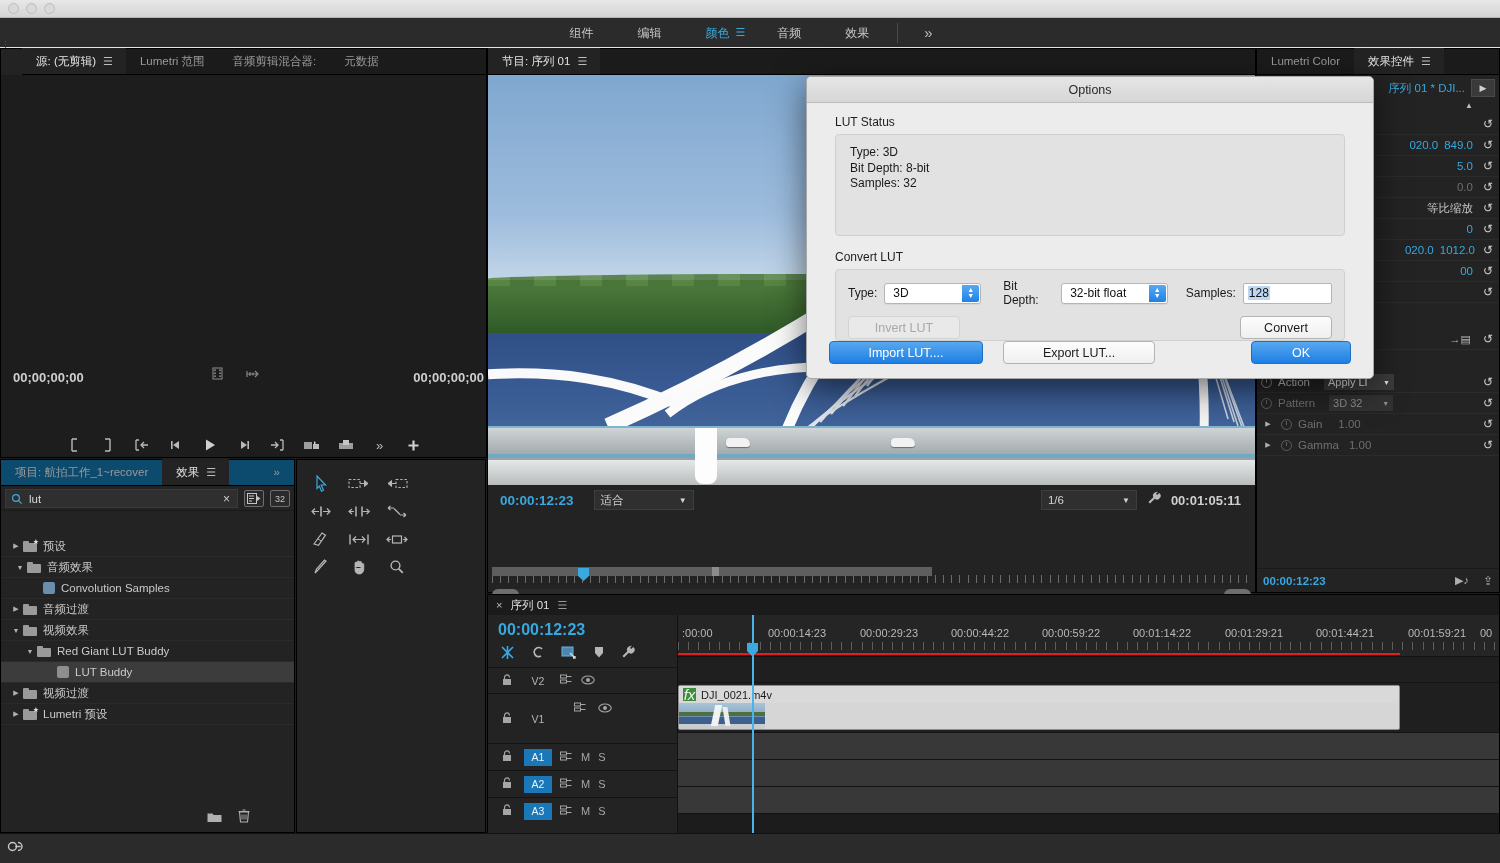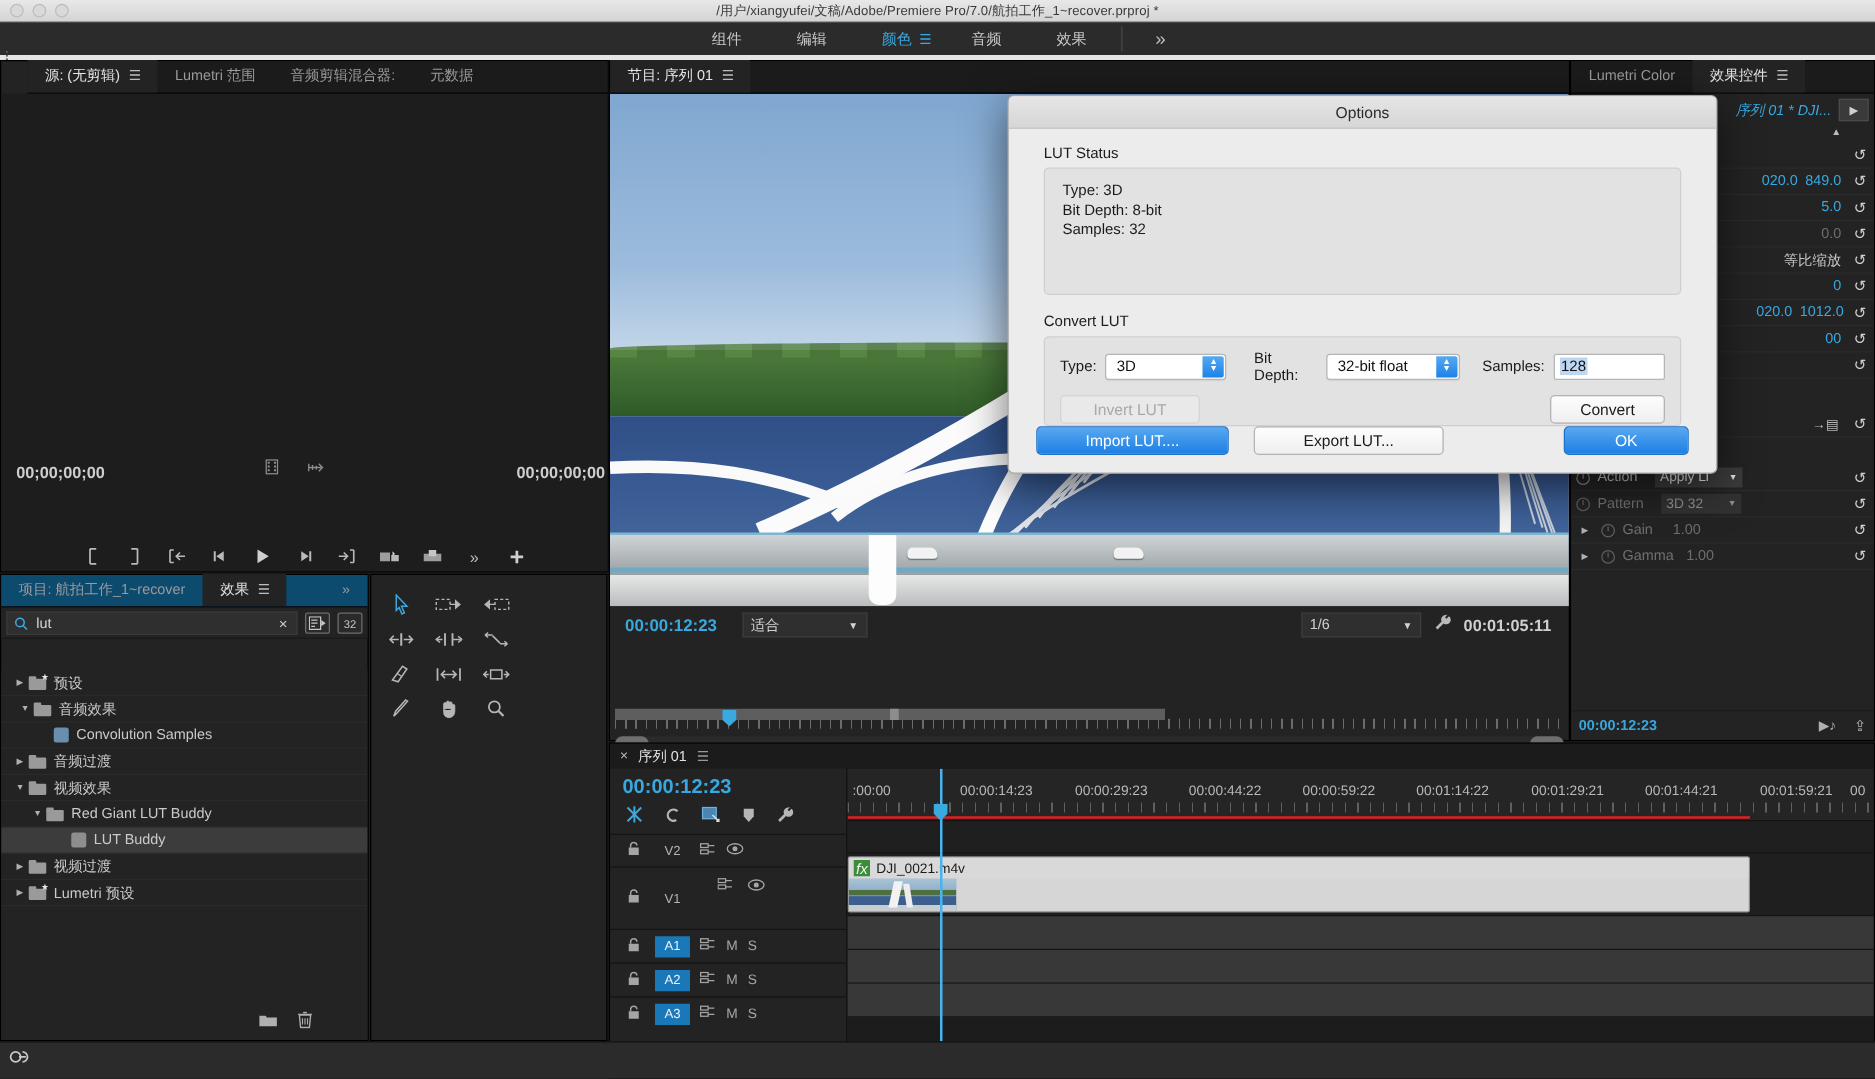--- a/index.html
+++ b/index.html
@@ -23,21 +23,21 @@
   .traffic i { width:11px; height:11px; border-radius:50%; background:#d9d9d9;
     border:1px solid #bdbdbd; display:block; }
   .titlebar .tl-text {
     position:absolute; left:0; right:0; text-align:center;
     font-size:10.5px; color:#3a3a3a; letter-spacing:.1px;
   }
 
   
   .menubar {
     position:absolute; left:0; top:18px; width:1500px; height:30px;
-    background:#2b2b2b; border-bottom:4px solid #e5e5e5;
+    background:#2b2b2b; border-bottom:1px solid #e5e5e5;
     display:flex; align-items:center; justify-content:center;
   }
   .ws { display:flex; align-items:center; gap:0px; }
   .ws-item {
     font-size:12px; color:#c8c8c8; padding:0 22px; line-height:30px;
     white-space:nowrap; cursor:default;
   }
   .ws-item.active { color:#3aa9e0; }
   .ws-burger { color:#3aa9e0; font-size:11px; margin-left:-16px; padding-right:10px;}
   .ws-sep { width:1px; height:20px; background:#4a4a4a; margin:0 6px; }
@@ -151,21 +151,21 @@
   .zoombar { position:absolute; left:4px; right:4px; top:540px; height:12px;
     background:#2a2a2a; border-radius:6px; }
   .zoomthumb { position:absolute; top:0; height:12px; background:#6e6e6e; border-radius:6px;}
   .prog-btns { position:absolute; left:0; right:0; top:558px; height:34px;
     display:flex; align-items:center; justify-content:center; }
 
   
   #fx-panel { left:1256px; top:48px; width:244px; height:545px; }
   .fx-sub { position:absolute; left:0; right:0; top:26px; height:26px; background:#232323;
     display:flex; align-items:center; justify-content:flex-end; gap:6px; padding-right:4px;}
-  .fx-seqlbl { color:#38a8e0; font-size:11.5px;font-style:italic; }
+  .fx-seqlbl { color:#38a8e0; font-size:11.5px; }
   .fx-arrow { width:24px; height:18px; background:#3a3a3a; border:1px solid #4a4a4a;
     display:flex; align-items:center; justify-content:center; color:#d0d0d0; font-size:9px;}
   .fx-rows { position:absolute; left:0; right:0; top:52px; bottom:24px; background:#232323; }
   .fxrow { height:21px; display:flex; align-items:center; border-bottom:1px solid #2b2b2b;
     font-size:11.5px; color:#bdbdbd; padding-left:4px; gap:6px; }
   .fx-val { color:#38a8e0; }
   .fx-val.dim { color:#6d6d6d; }
   .fx-lbl.dim { color:#707070; }
   .reset { margin-left:auto; margin-right:6px; color:#cfcfcf; font-size:12px; }
   .stopw { width:11px; height:11px; border:1.4px solid #8a8a8a; border-radius:50%;
@@ -200,21 +200,21 @@
     border-bottom:1px solid #131313; }
   .tl-ruler .lbl { position:absolute; top:12px; font-size:11px; color:#b9b9b9; }
   .tl-ticks { position:absolute; left:0; right:0; bottom:6px; height:8px;
     background-image:repeating-linear-gradient(90deg,#5f5f5f 0 1px,transparent 1px 10.2px);}
   .redline { position:absolute; left:0; bottom:1px; height:2px; background:#e02020; }
   .tl-track { border-bottom:1px solid #141414; position:relative; }
   .clip { position:absolute; top:2px; bottom:2px; background:#d6d6d6; border:1px solid #8d8d8d;
     border-radius:2px; overflow:hidden;}
   .clip-name { height:17px; background:#d9d9d9; display:flex; align-items:center; gap:5px;
     padding-left:4px; font-size:11px; color:#1b1b1b;}
-  .fxbadge { width:13px; height:13px; background:#3d8b3d; color:#eaf7ea; font-size:12px;
+  .fxbadge { width:13px; height:13px; background:#3d8b3d; color:#eaf7ea; font-size:15px;
     display:flex; align-items:center; justify-content:center; font-style:italic;}
   .clip-thumb { width:86px; height:27px; background:linear-gradient(#88a8c0,#5a7c9a);
     position:relative; overflow:hidden;}
   .playhead { position:absolute; top:0; bottom:0; width:1.5px; background:#4ab3ee; }
   .playhead-marker { position:absolute; width:13px; height:13px; }
   .tl-scroll { position:absolute; left:0; right:0; bottom:0; height:14px; background:#1a1a1a;
     display:flex; align-items:center;}
   .sc-thumb { position:absolute; height:10px; background:#4b4b4b; border-radius:5px;}
 
   
@@ -260,21 +260,20 @@
 <body>
 
 <div class="app">
 
   <div class="titlebar">
     <div class="traffic">
       <i></i>
       <i></i>
       <i></i>
     </div>
-    <div class="tl-text">/用户/xiangyufei/文稿/Adobe/Premiere Pro/7.0/航拍工作_1~recover.prproj *</div>
   </div>
 
   <div class="menubar">
     <div class="grip"></div>
     <div class="ws">
       <div class="ws-item">组件</div>
       <div class="ws-item">编辑</div>
       <div class="ws-item active">颜色</div>
       <div class="ws-burger">☰</div>
       <div class="ws-item">音频</div>

